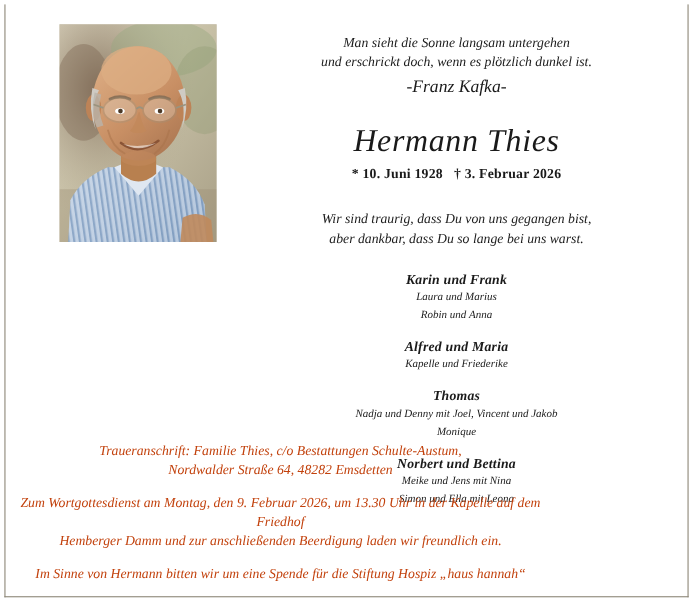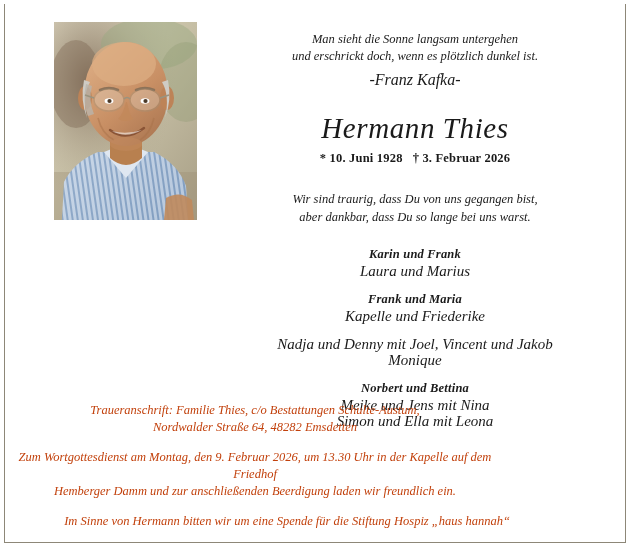--- a/index.html
+++ b/index.html
@@ -97,41 +97,41 @@
   .family-group:last-child { margin-bottom: 14px; }
   .family-head {
     font-style: italic;
     font-weight: bold;
     font-size: 12.5px;
     line-height: 17px;
     letter-spacing: 0.2px;
   }
   .family-member {
     font-style: italic;
-    font-size: 15px;
+    font-size: 10px;
     line-height: 16px;
   }
 
   
   .footer {
     position: absolute;
     left: 0;
     bottom: 0;
     width: 510px;
     text-align: center;
     color: #c2410c;
   }
   .footer-block {
     font-style: italic;
     font-size: 12.5px;
     line-height: 17px;
   }
   .address-block { margin-bottom: 13px; }
   .service-block { margin-bottom: 13px; }
-  .donation-block { margin-bottom: 17px; text-align: right; }
+  .donation-block { margin-bottom: 17px; }
 </style>
 </head>
 <body>
 
 <div class="notice">
 
   <div class="border-left"></div>
   <div class="border-right"></div>
   <div class="border-bottom"></div>
 
@@ -237,28 +237,30 @@
     <div class="farewell">
       <div>Wir sind traurig, dass Du von uns gegangen bist,</div>
       <div>aber dankbar, dass Du so lange bei uns warst.</div>
     </div>
 
     <div class="families">
 
       <div class="family-group">
         <div class="family-head">Karin und Frank</div>
         <div class="family-member">Laura und Marius</div>
-      </div>
-
-      <div class="family-group">
-        <div class="family-head">Frank und Maria</div>
+        <div class="family-member">Robin und Anna</div>
+      </div>
+
+      <div class="family-group">
+        <div class="family-head">Alfred und Maria</div>
         <div class="family-member">Kapelle und Friederike</div>
       </div>
 
       <div class="family-group">
+        <div class="family-head">Thomas</div>
         <div class="family-member">Nadja und Denny mit Joel, Vincent und Jakob</div>
         <div class="family-member">Monique</div>
       </div>
 
       <div class="family-group">
         <div class="family-head">Norbert und Bettina</div>
         <div class="family-member">Meike und Jens mit Nina</div>
         <div class="family-member">Simon und Ella mit Leona</div>
       </div>
 

